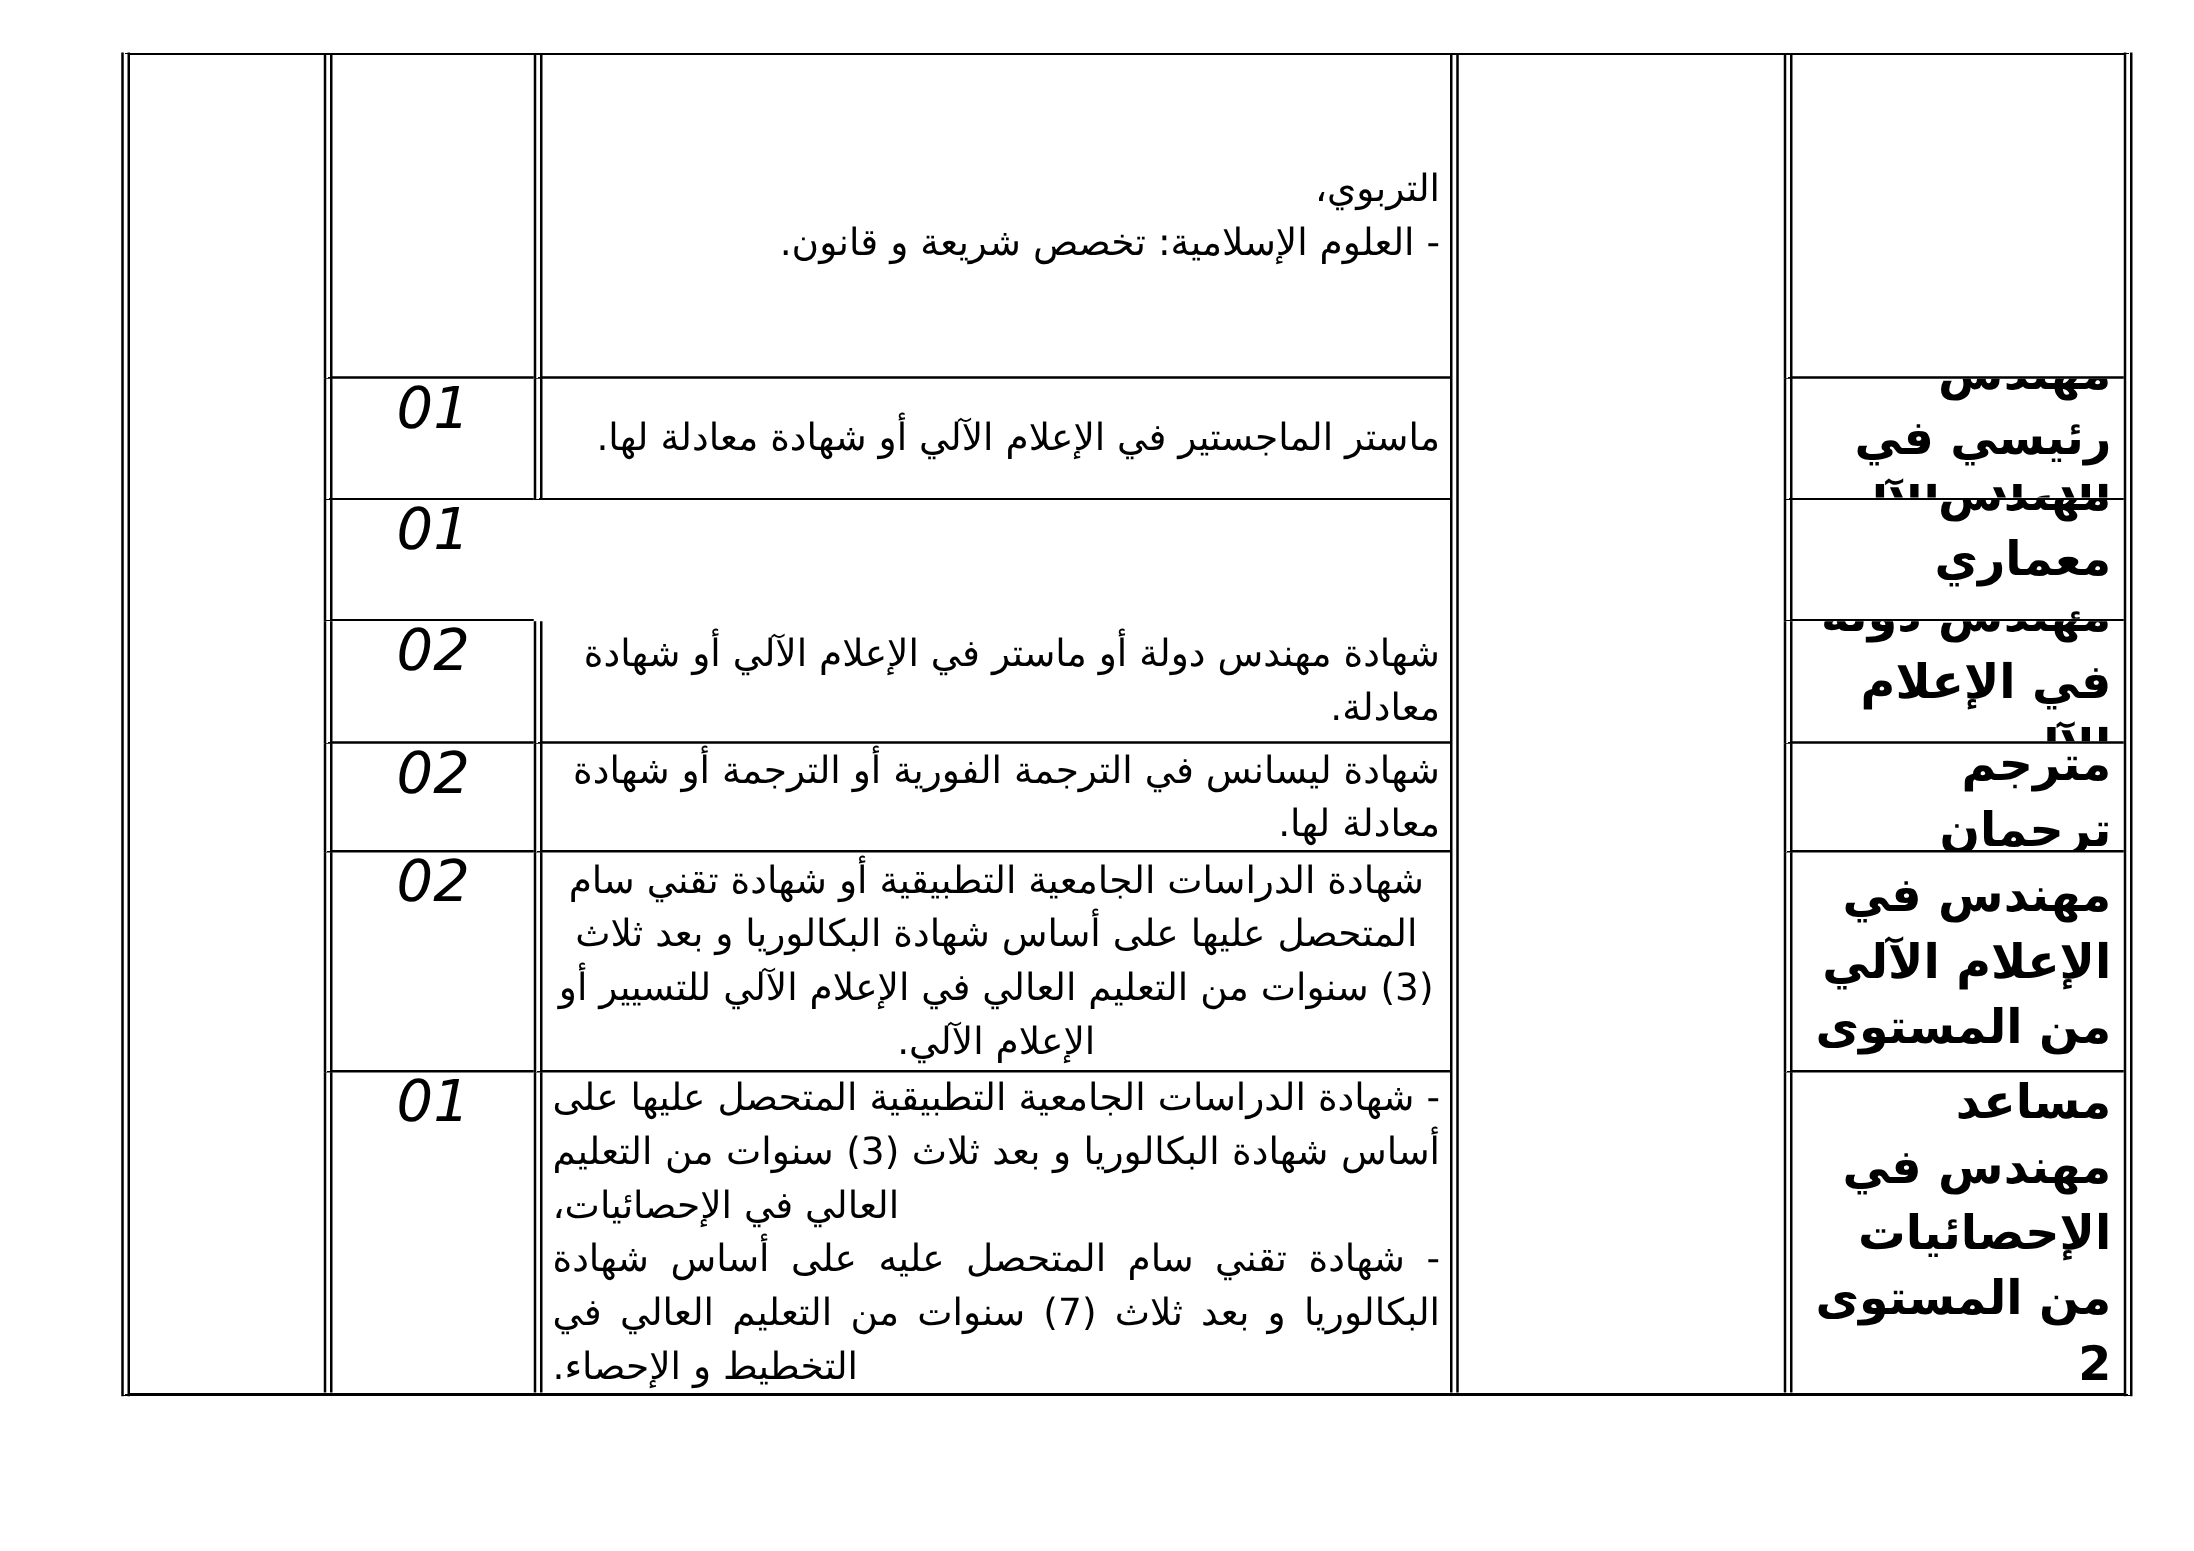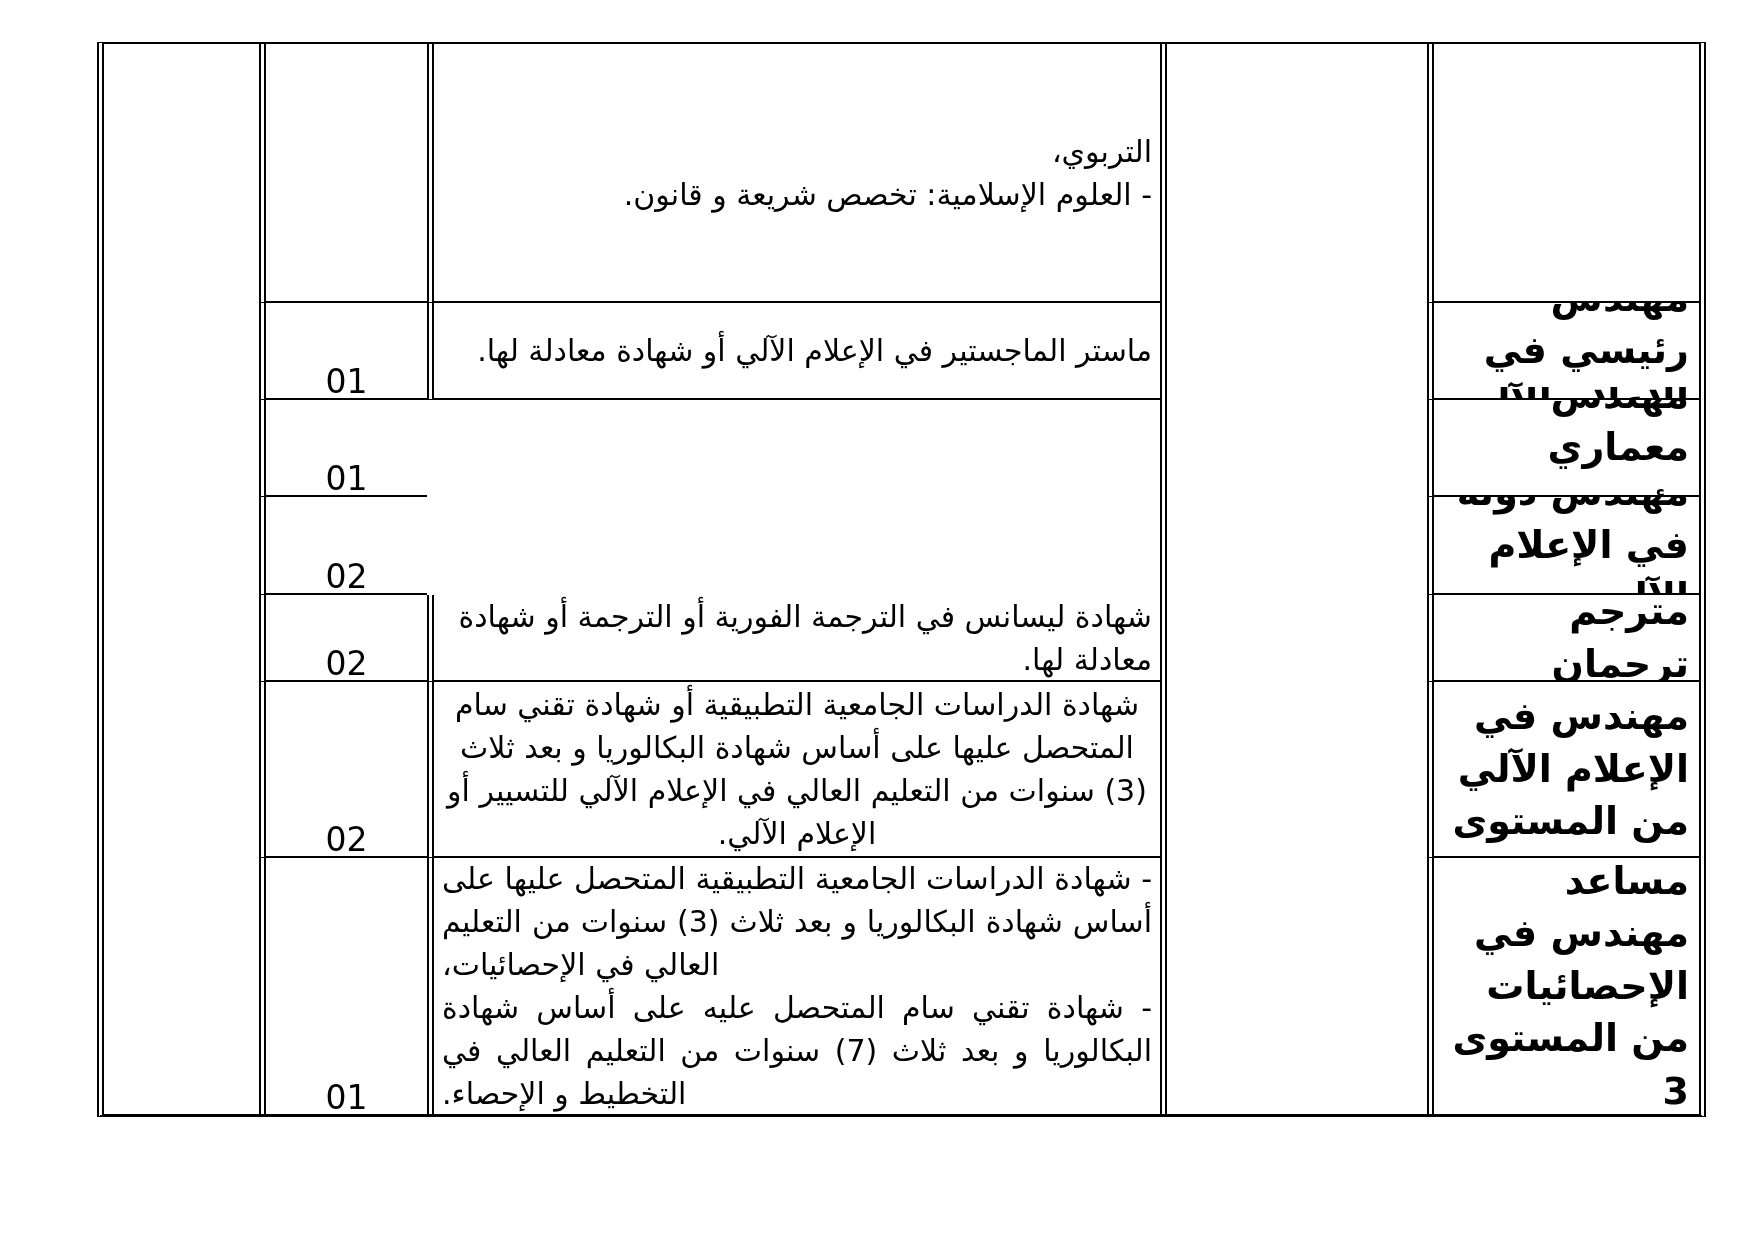--- a/index.html
+++ b/index.html
@@ -60,24 +60,25 @@
     font-size: 30px;
     line-height: 43px;
     text-align: right;
   }
   .req p { margin: 0; }
   .req.align-center { text-align: center; }
   .req.align-justify { text-align: justify; text-align-last: left; }
 
   .cnt {
     display: flex;
-    align-items: flex-end;
+    align-items: flex-start;
     justify-content: center;
-    font-size: 33px;
+    font-size: 46px;
     line-height: 1;
+    font-style: italic;
   }
 
   .jobs {
     display: flex;
     align-items: center;
     padding: 4px 10px;
     font-size: 38px;
     font-weight: bold;
     line-height: 1.38;
     text-align: right;
@@ -105,29 +106,32 @@
   <div class="cell jobs r3">
     <div class="jt">مهندس دولة في الإعلام الآلي</div>
   </div>
   <div class="cell jobs r4">
     <div class="jt">مترجم ترجمان</div>
   </div>
   <div class="cell jobs r5">
     <div class="jt">مساعد مهندس في الإعلام الآلي من المستوى 1</div>
   </div>
   <div class="cell jobs r6">
-    <div class="jt">مساعد مهندس في الإحصائيات من المستوى 3</div>
+    <div class="jt">مساعد مهندس في الإحصائيات من المستوى 2</div>
   </div>
 
   <div class="cell req r0">
     <p>التربوي،</p>
     <p>- العلوم الإسلامية: تخصص شريعة و قانون.</p>
   </div>
   <div class="cell req r1">
     <p>ماستر الماجستير في الإعلام الآلي أو شهادة معادلة لها.</p>
+  </div>
+  <div class="cell req r3">
+    <p>شهادة مهندس دولة أو ماستر في الإعلام الآلي أو شهادة معادلة.</p>
   </div>
   <div class="cell req r4">
     <p>شهادة ليسانس في الترجمة الفورية أو الترجمة أو شهادة معادلة لها.</p>
   </div>
   <div class="cell req r5 align-center">
     <p>شهادة الدراسات الجامعية التطبيقية أو شهادة تقني سام المتحصل عليها على أساس شهادة البكالوريا و بعد ثلاث (3) سنوات من التعليم العالي في الإعلام الآلي للتسيير أو الإعلام الآلي.</p>
   </div>
   <div class="cell req r6 align-justify">
     <p>- شهادة الدراسات الجامعية التطبيقية المتحصل عليها على أساس شهادة البكالوريا و بعد ثلاث (3) سنوات من التعليم العالي في الإحصائيات،</p>
     <p>- شهادة تقني سام المتحصل عليه على أساس شهادة البكالوريا و بعد ثلاث (7) سنوات من التعليم العالي في التخطيط و الإحصاء.</p>

